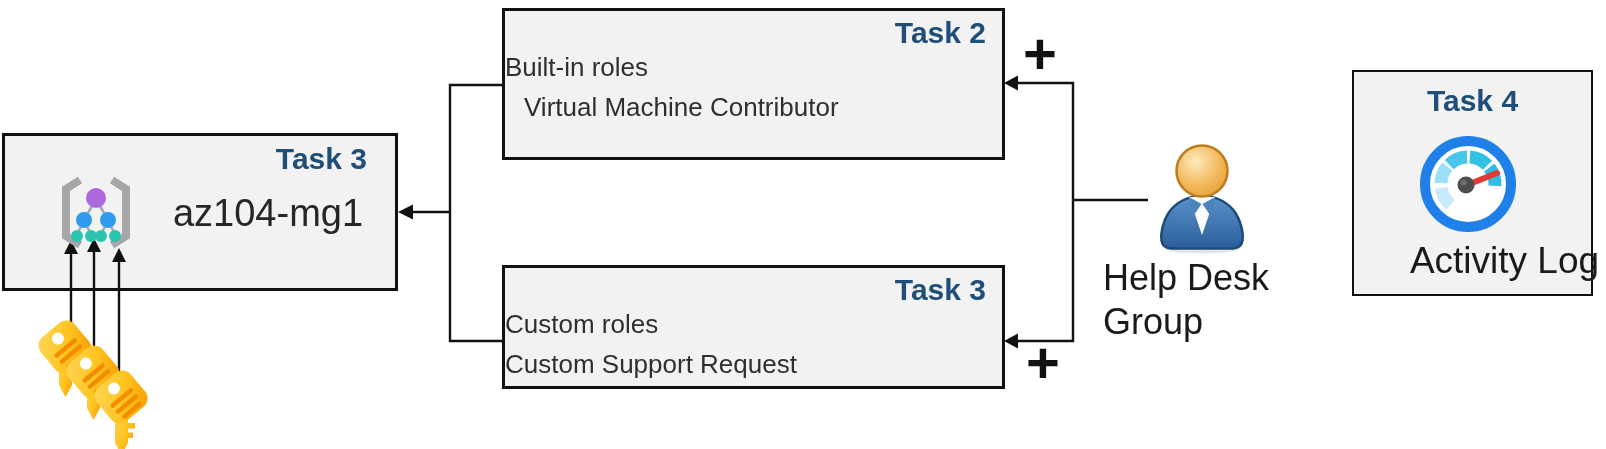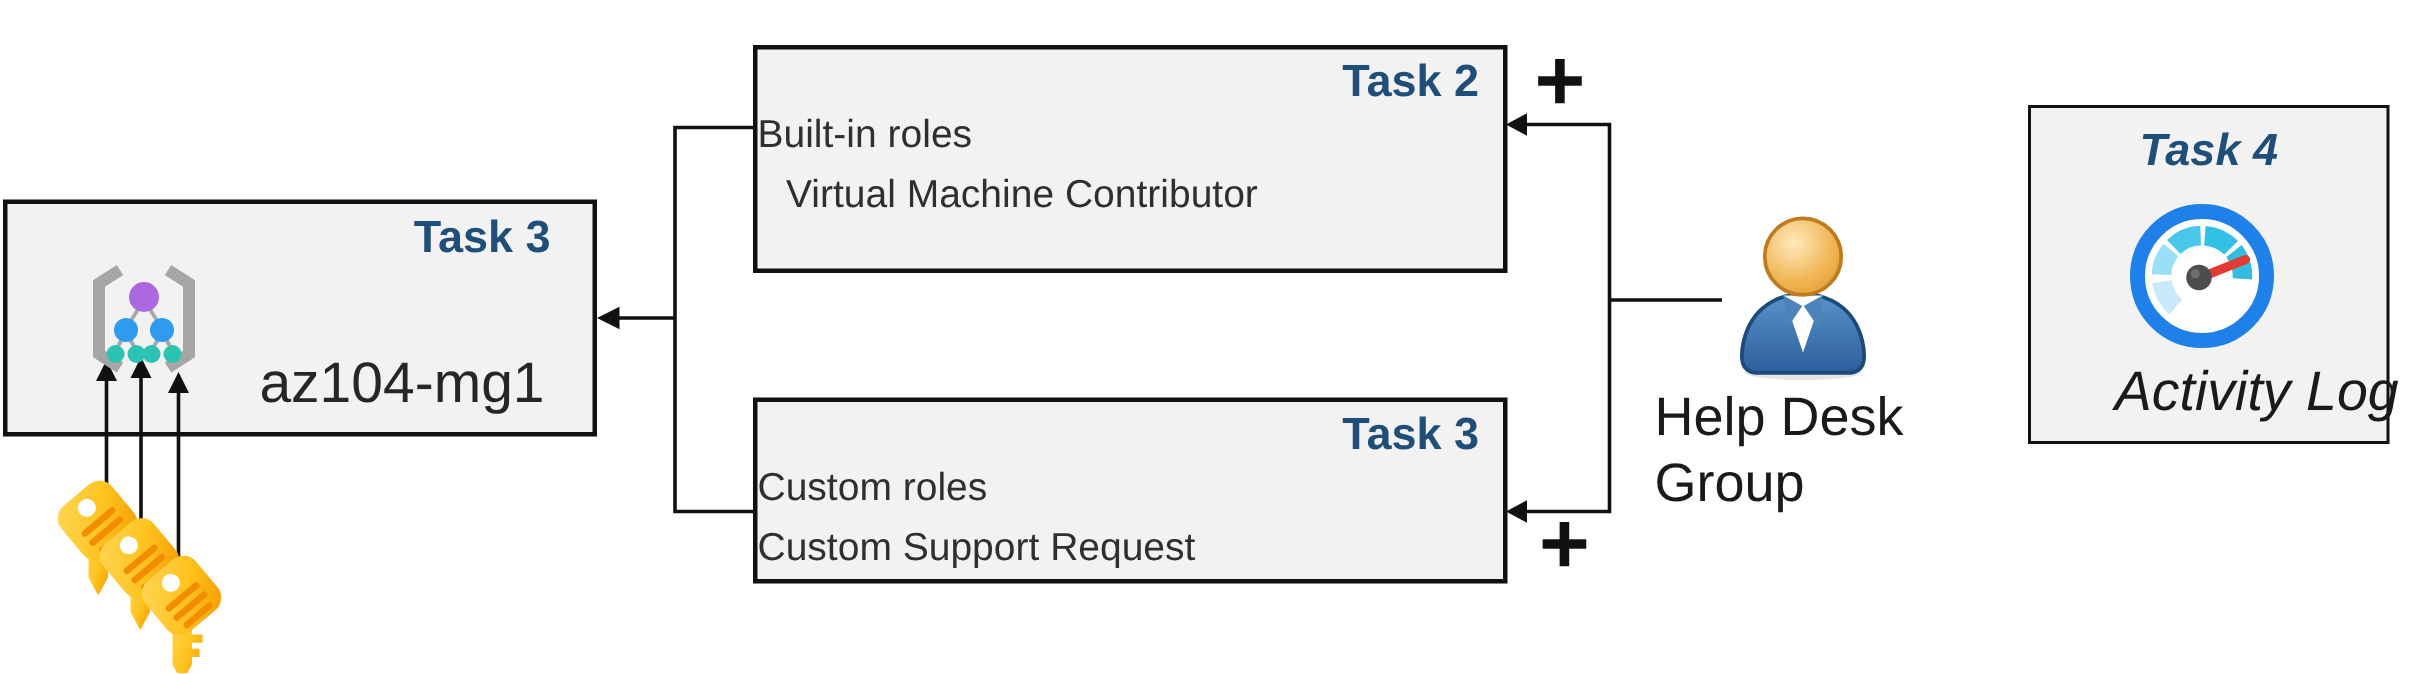--- a/index.html
+++ b/index.html
@@ -4,32 +4,32 @@
 <style>
   html,body { margin:0; padding:0; background:#ffffff; }
   .canvas {
     position:relative; width:1606px; height:449px; background:#ffffff;
     font-family:"Liberation Sans", sans-serif; overflow:hidden;
   }
   .box {
     position:absolute; background:#F2F2F2; border:3px solid #111111;
     box-sizing:border-box;
   }
-  .box.thin { border-width:2px;font-style:italic; }
+  .box.thin { border-width:2px; }
   .task-tag {
     position:absolute; font-weight:bold; font-size:30px; color:#1F4E79;
     white-space:nowrap;
   }
   .role-line {
     position:absolute; left:0; width:100%; text-align:left;
     font-size:26px; line-height:40px; color:#2F2F2F; white-space:nowrap;
   }
   .t1-title {
     position:absolute; left:138px; top:56px; width:250px; text-align:center;
-    font-size:38px; color:#262626; white-space:nowrap;margin-top:43px;
+    font-size:38px; color:#262626; white-space:nowrap;
   }
   .actor-label {
     position:absolute; left:1103px; top:256px; width:204px; text-align:left;
     font-size:36px; line-height:44px; color:#1A1A1A;
   }
   .plus {
     position:absolute; width:64px; text-align:center; font-size:58px;
     font-weight:bold; color:#111111; line-height:64px;
   }
   .lines-svg, .icon-svg { position:absolute; pointer-events:none; }
@@ -42,21 +42,21 @@
 </head>
 <body>
 
 <div class="canvas">
 
   <div class="box" style="left:2px; top:133px; width:396px; height:158px;">
     <span class="task-tag" style="top:6px; right:28px;">Task 3</span>
     <span class="t1-title">az104-mg1</span>
   </div>
 
-  <div class="box" style="left:502px; top:8px; width:503px; height:152px;margin-top:22px;">
+  <div class="box" style="left:502px; top:8px; width:503px; height:152px;">
     <span class="task-tag" style="top:5px; right:16px;">Task 2</span>
     <span class="role-line" style="top:36px;">Built-in roles</span>
     <span class="role-line" style="top:76px;padding-left:19px;">Virtual Machine Contributor</span>
   </div>
 
   <div class="box" style="left:502px; top:265px; width:503px; height:124px;">
     <span class="task-tag" style="top:5px; right:16px;">Task 3</span>
     <span class="role-line" style="top:36px;">Custom roles</span>
     <span class="role-line" style="top:76px;">Custom Support Request</span>
   </div>

